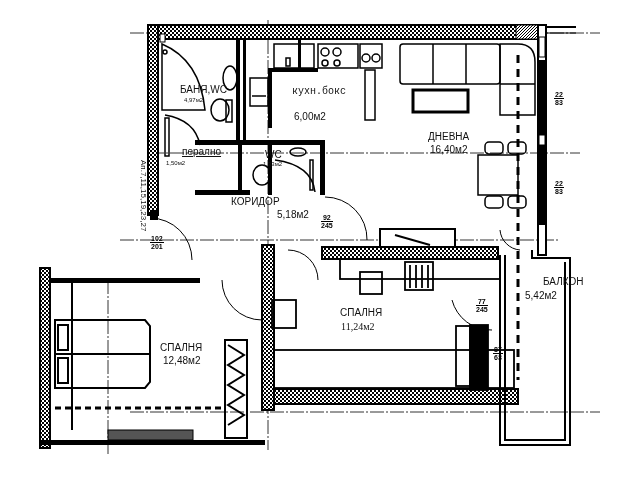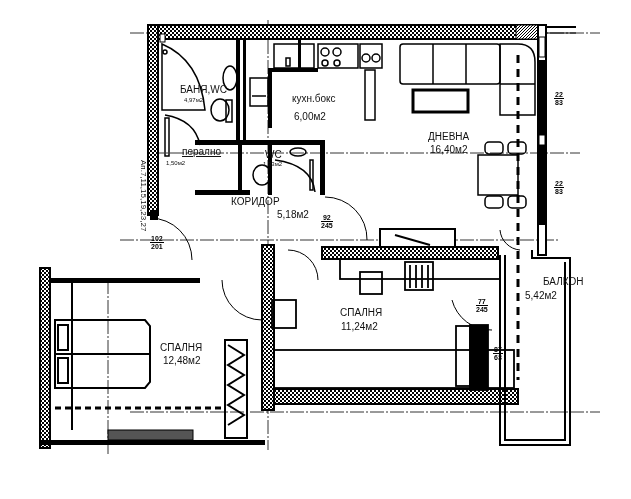--- a/index.html
+++ b/index.html
@@ -170,34 +170,34 @@
     <path d="M288,250 A30,30 0 0 1 318,280"></path>
   </g>
 </svg>
 
 <div class="lbl" style="left:180px;top:84px;"><span>БАНЯ,WC</span></div>
 <div class="area small" style="left:184px;top:97px;">4,97м2</div>
 
 <div class="lbl" style="left:182px;top:146px;text-decoration:underline;">перално</div>
 <div class="area small" style="left:166px;top:160px;">1,50м2</div>
 
-<div class="lbl" style="left:292px;top:93px;">кухн.бокс</div>
+<div class="lbl" style="left:292px;top:86px;font-family:Liberation Mono, monospace;">кухн.бокс</div>
 <div class="area" style="left:294px;top:111px;">6,00м2</div>
 
 <div class="lbl" style="left:265px;top:149px;">WC</div>
 <div class="area small" style="left:263px;top:161px;">1,33м2</div>
 
 <div class="lbl" style="left:428px;top:131px;">ДНЕВНА</div>
 <div class="area" style="left:430px;top:144px;">16,40м2</div>
 
 <div class="lbl" style="left:231px;top:196px;text-align:center;">КОРИДОР</div>
 <div class="area" style="left:247px;top:209px;margin-left:30px;">5,18м2</div>
 
 <div class="lbl" style="left:340px;top:307px;">СПАЛНЯ</div>
-<div class="area" style="left:341px;top:321px;">11,24м2</div>
+<div class="area" style="left:341px;top:321px;font-family:Liberation Serif, serif;">11,24м2</div>
 
 <div class="lbl" style="left:160px;top:342px;">СПАЛНЯ</div>
 <div class="area" style="left:163px;top:355px;">12,48м2</div>
 
 <div class="lbl" style="left:523px;top:276px;margin-left:20px;">БАЛКОН</div>
 <div class="area" style="left:525px;top:290px;">5,42м2</div>
 
 <div class="axis" style="left:148px;top:160px;">Ап.7,11,15,19,23,27</div>
 
 <div class="dim" style="left:321px;top:214px;">

